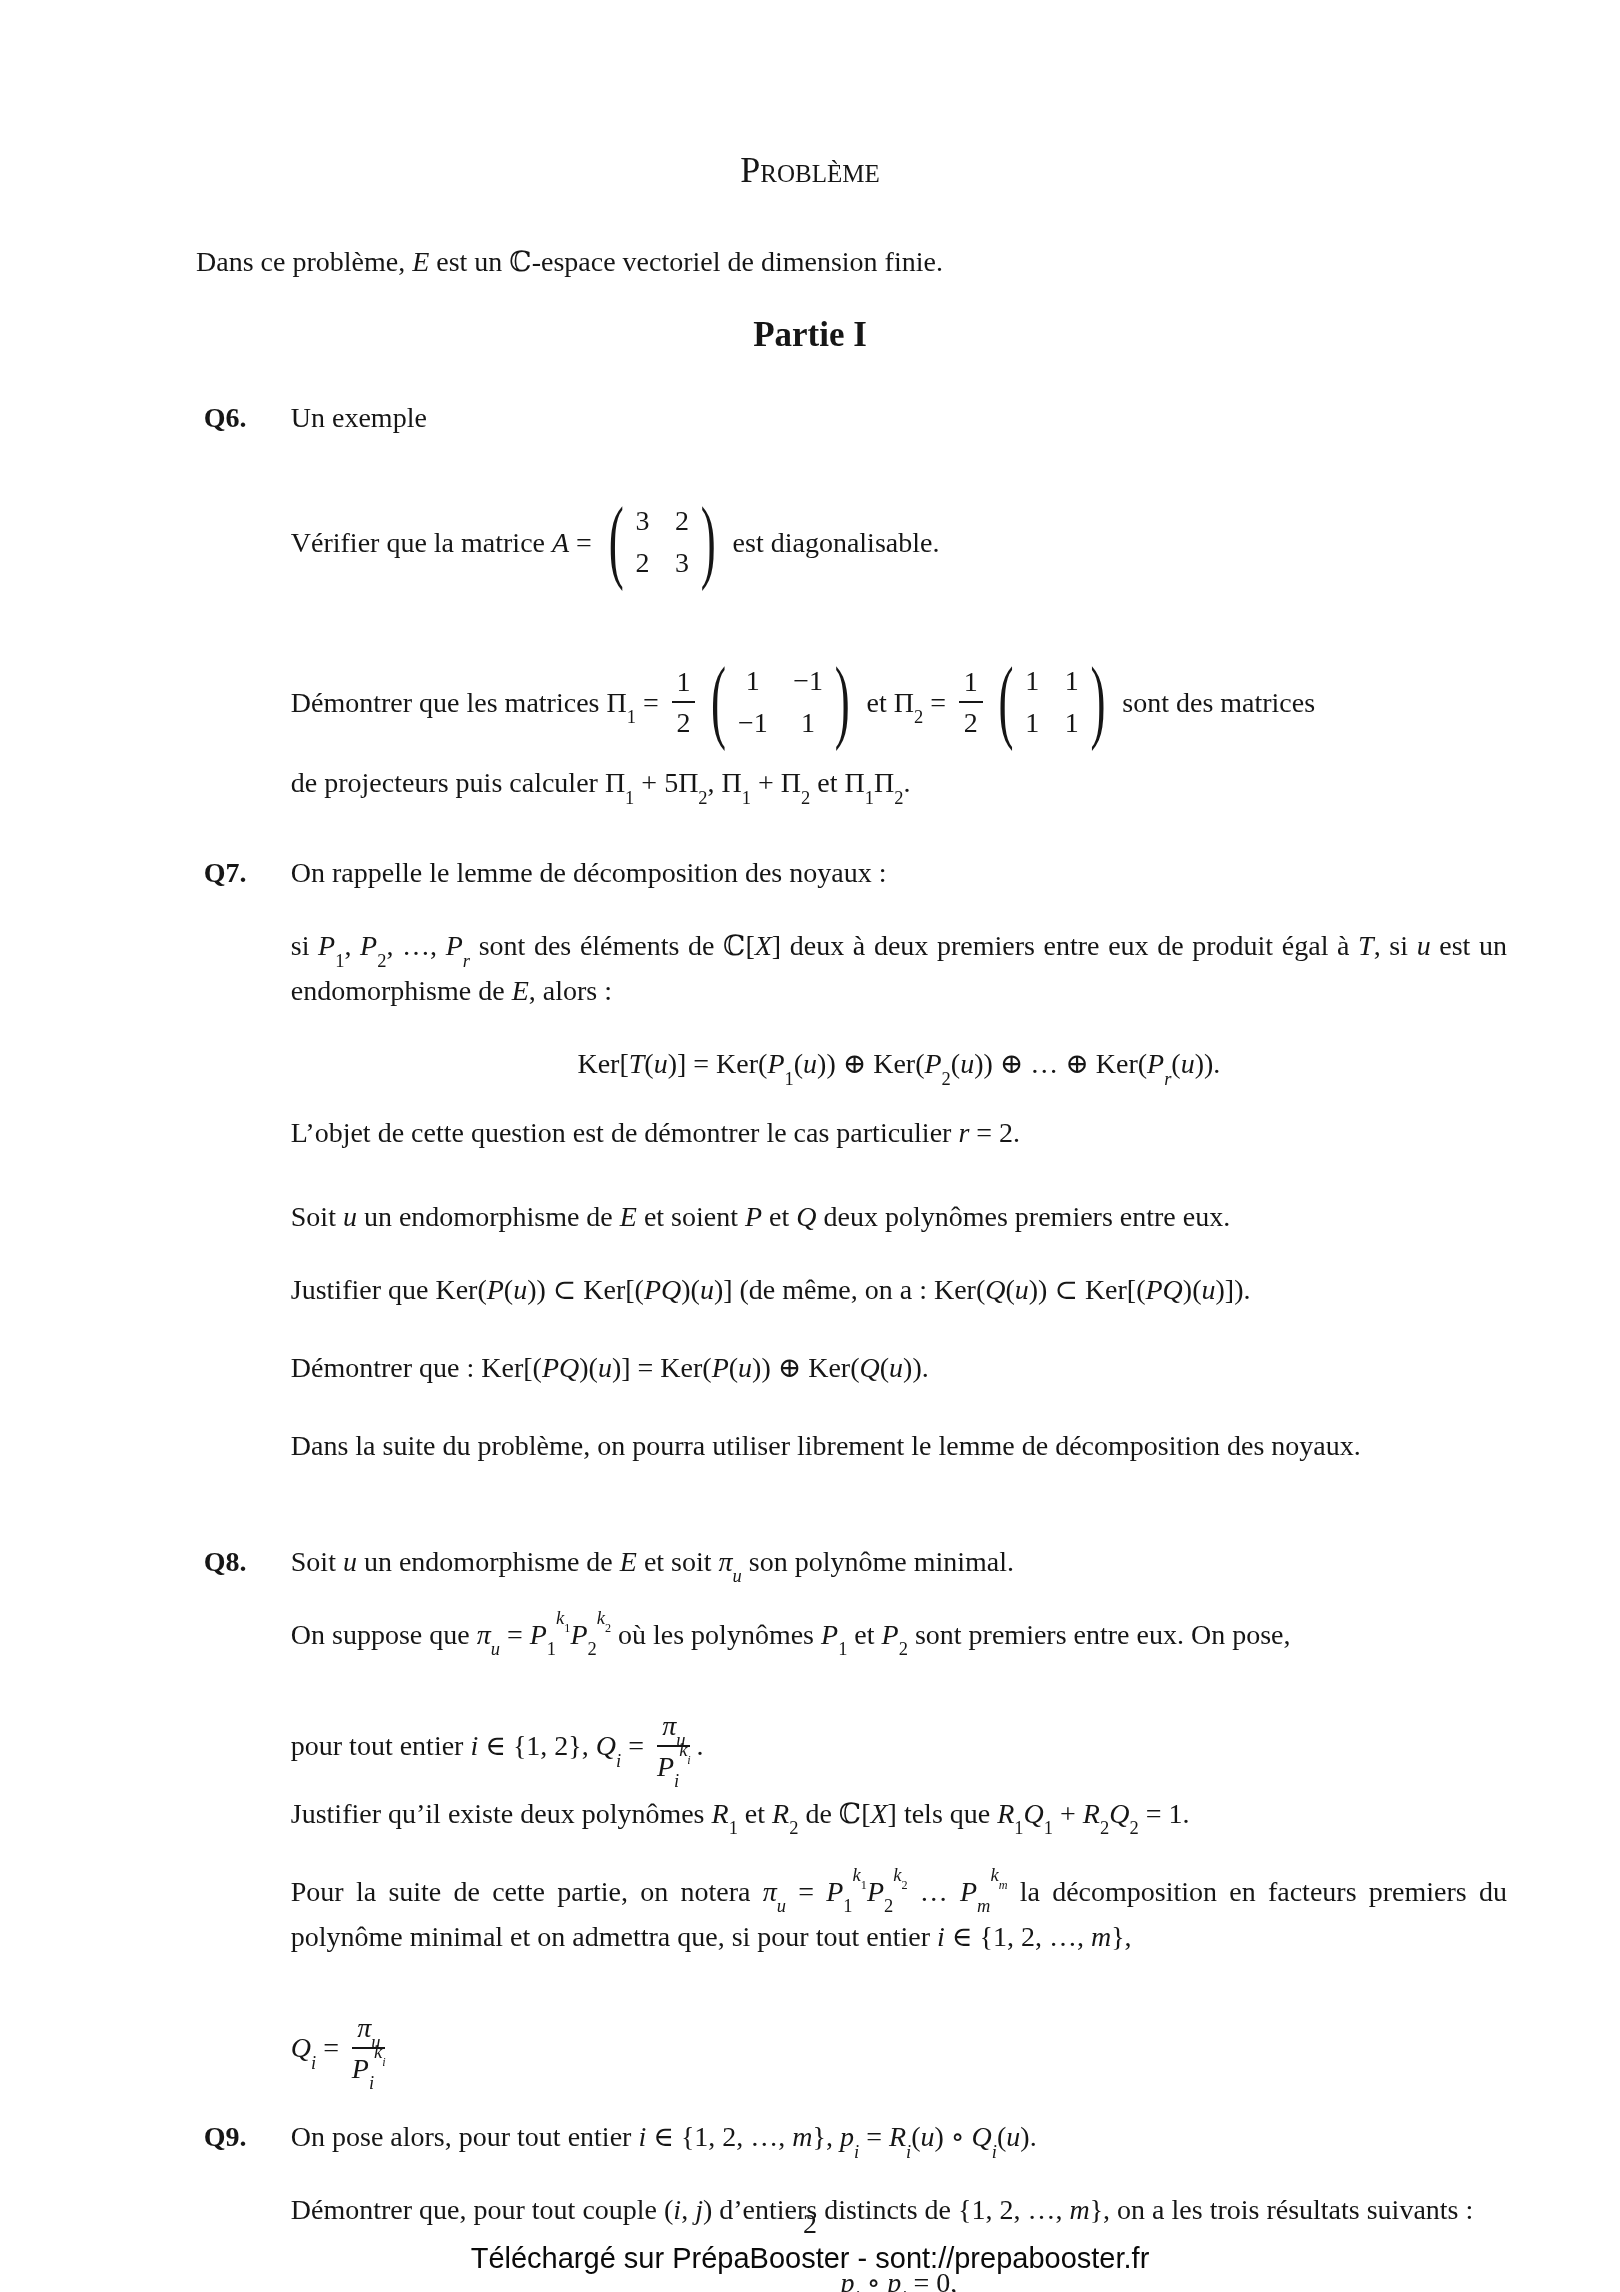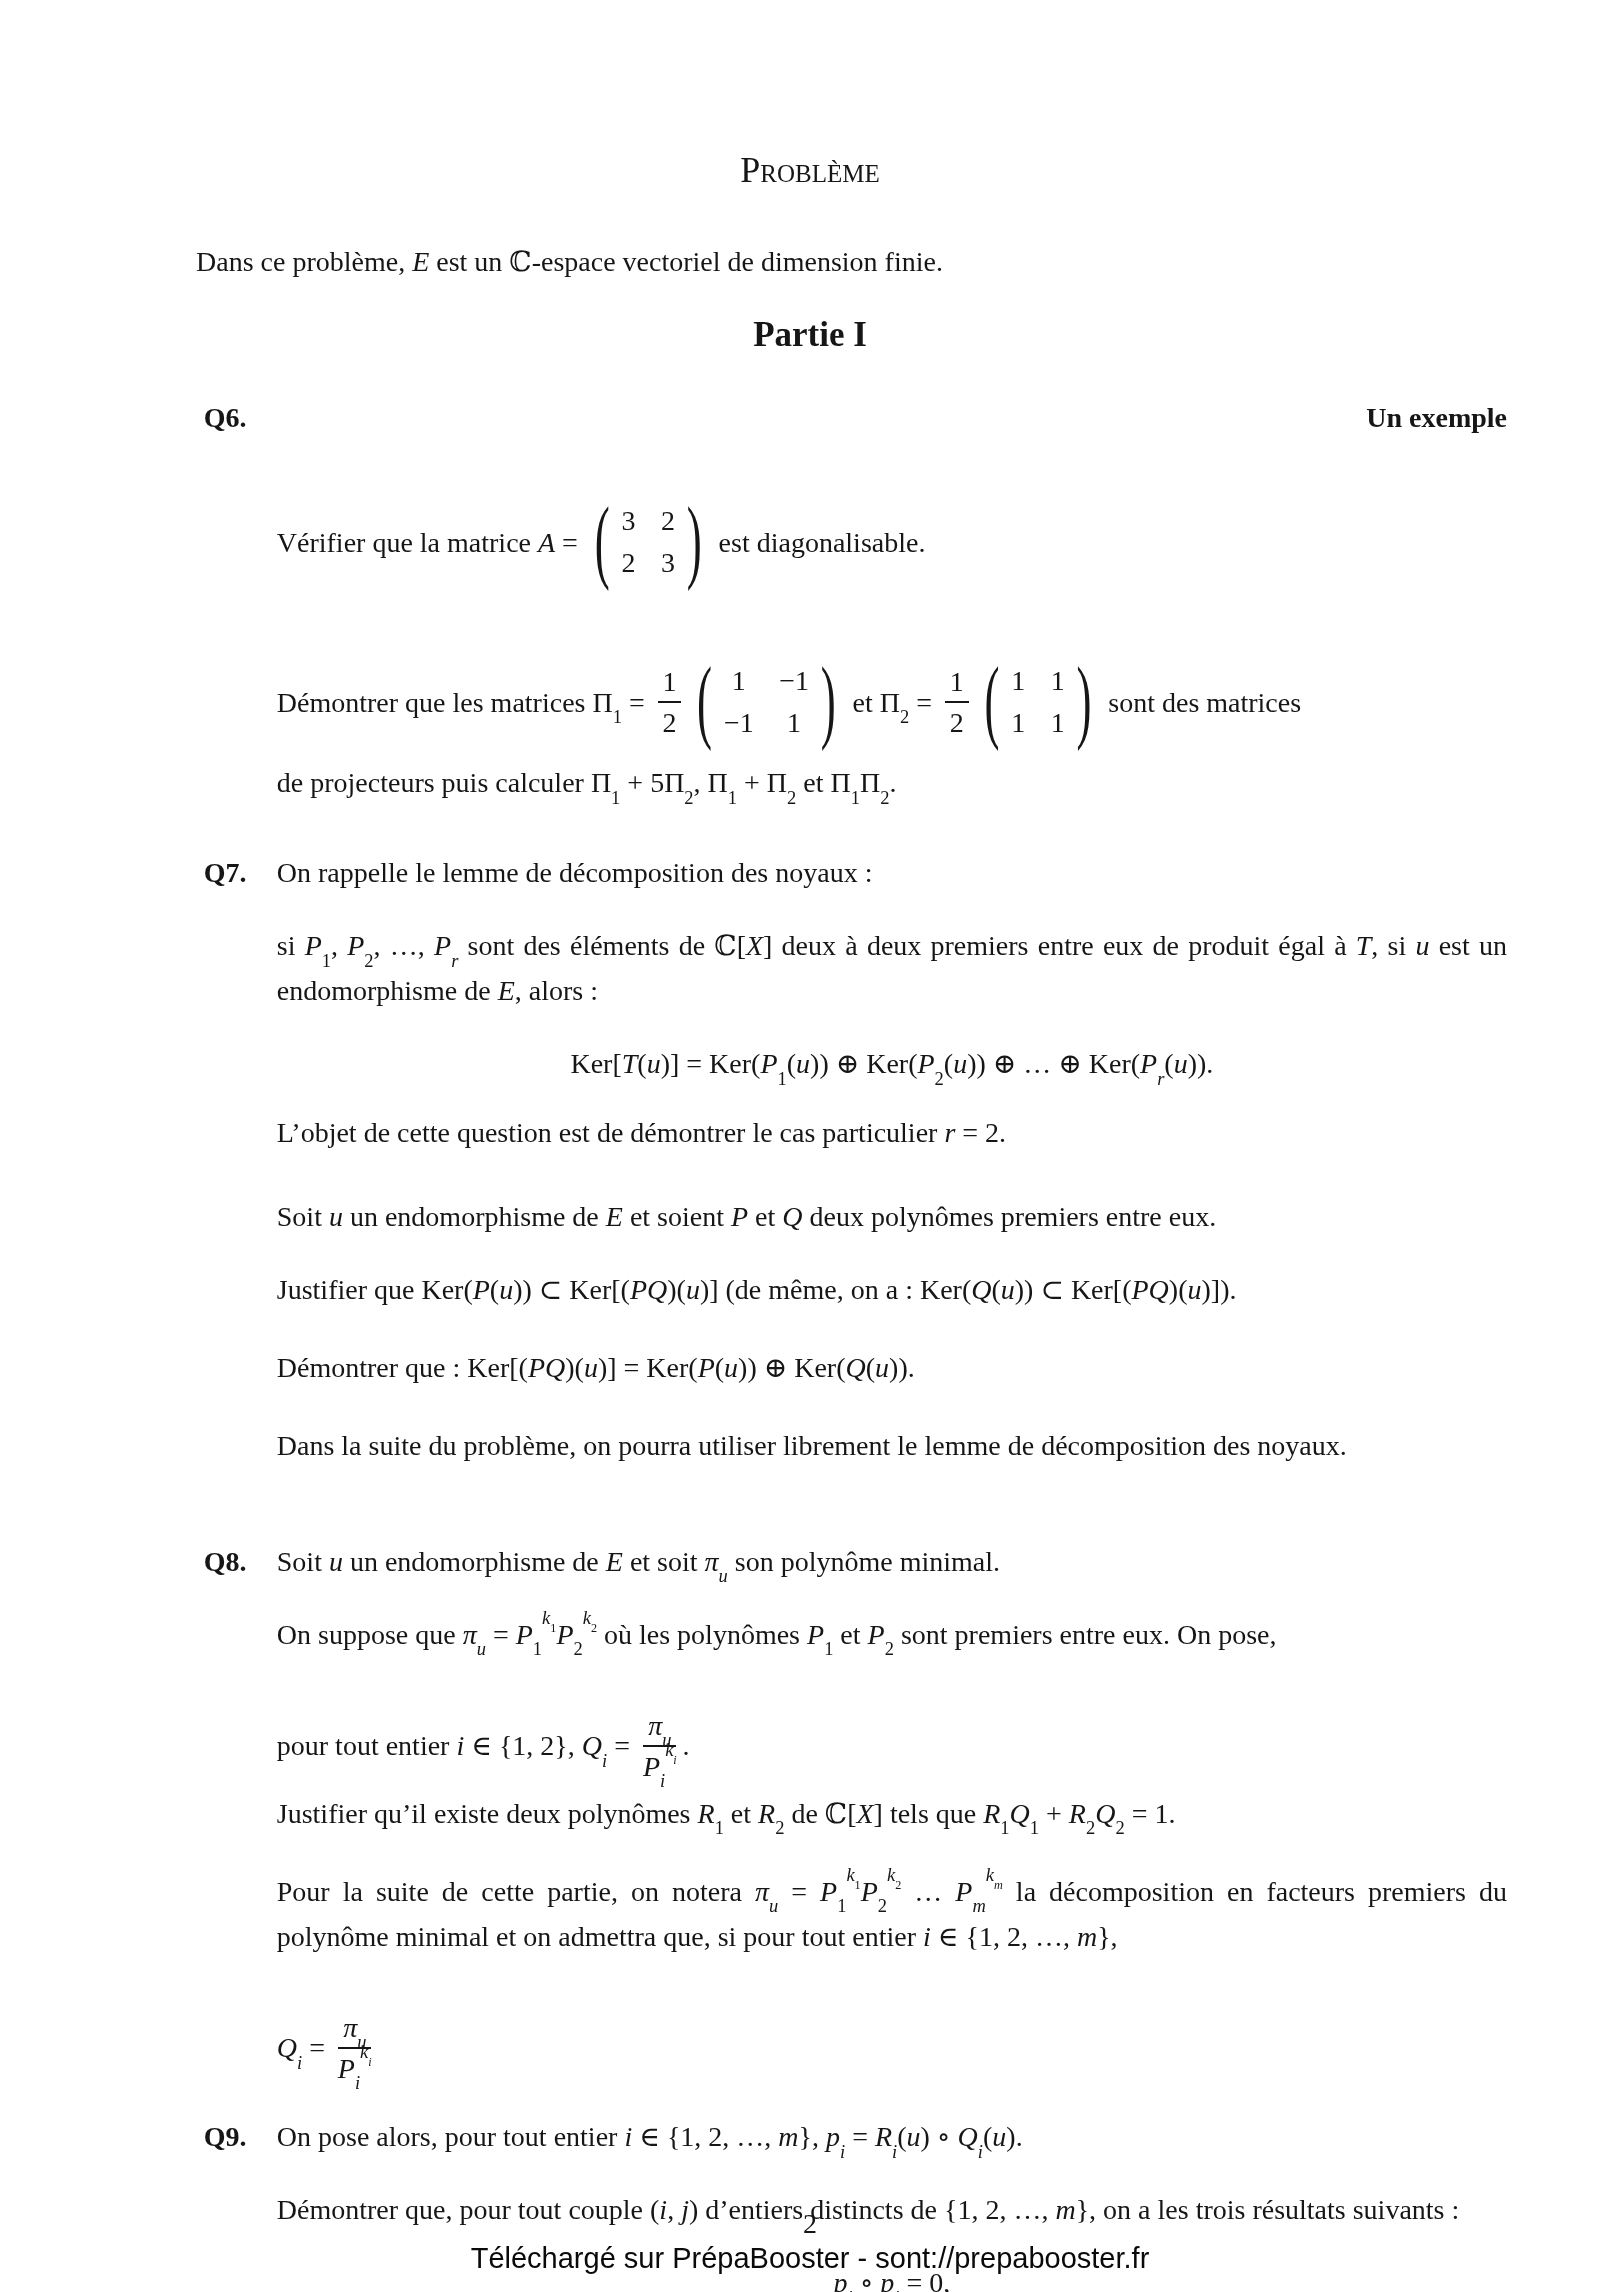--- a/index.html
+++ b/index.html
@@ -6,25 +6,25 @@
   .page {
     position:relative; width:1620px; height:2293px; background:#ffffff;
     color:#161616; font-family:"Liberation Serif","DejaVu Serif",serif;
     font-size:28px; line-height:45px; overflow:hidden;
   }
   .content { padding:145px 113px 0 196px; }
   .pagecenter { margin-left:-196px; margin-right:-113px; text-align:center; }
   .doc-title { font-variant:small-caps; font-size:36px; line-height:51px; font-weight:400; }
   .intro { margin-top:43px; }
   .part { margin-top:29px; font-size:35px; line-height:43px; font-weight:700; }
-  .q { display:flex; padding-left:7.8px; }
+  .q { display:flex; padding-left:7.8px;gap:14px; }
   .q6 { margin-top:39px; } .q7 { margin-top:45px; } .q8 { margin-top:43px; } .q9 { margin-top:21.6px; }
   .qlabel { flex:0 0 73px; font-weight:700; }
   .qbody { flex:1 1 auto; min-width:0; }
-  .qtitle { font-weight:700;text-align:right; }
+  .qtitle { font-weight:400; }
   .line { display:block; }
   .para { text-align:justify; }
   .mathline { display:flex; align-items:center; flex-wrap:wrap;margin-top:44px; }
   .mathline .ws, .sumline .ws { white-space:pre-wrap; }
   .gap-a { margin-top:39px; } .gap-b { margin-top:33px; } .gap-c { margin-top:25.5px; }
   .eq { text-align:center; }
   .eq-ker { margin:21.6px 0 23.5px; }
   em { font-style:italic; }
   sub,sup { font-size:66%; line-height:0; position:relative; }
   sup { top:-0.5em; } sub { top:0.28em; }

